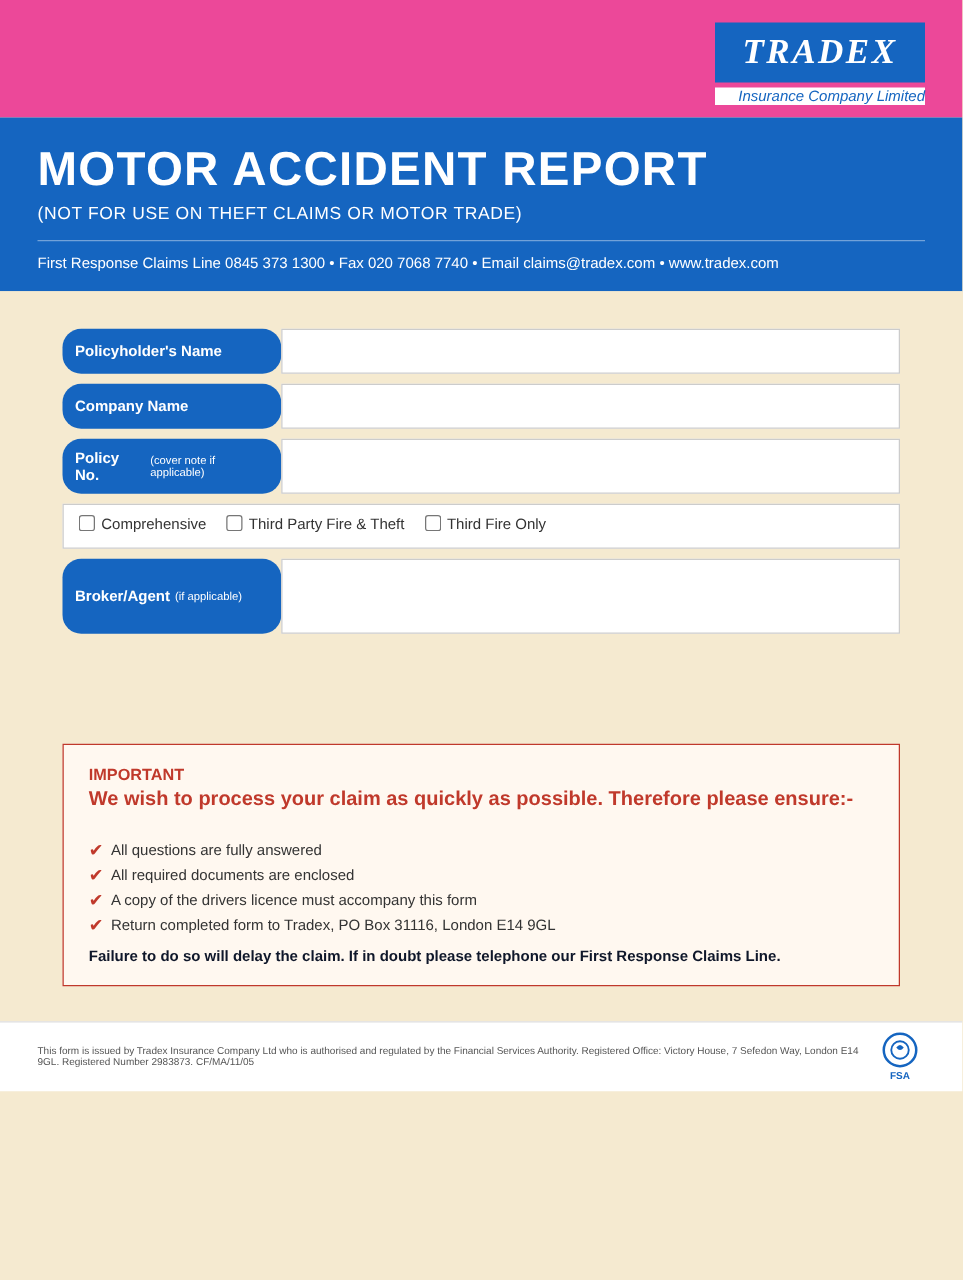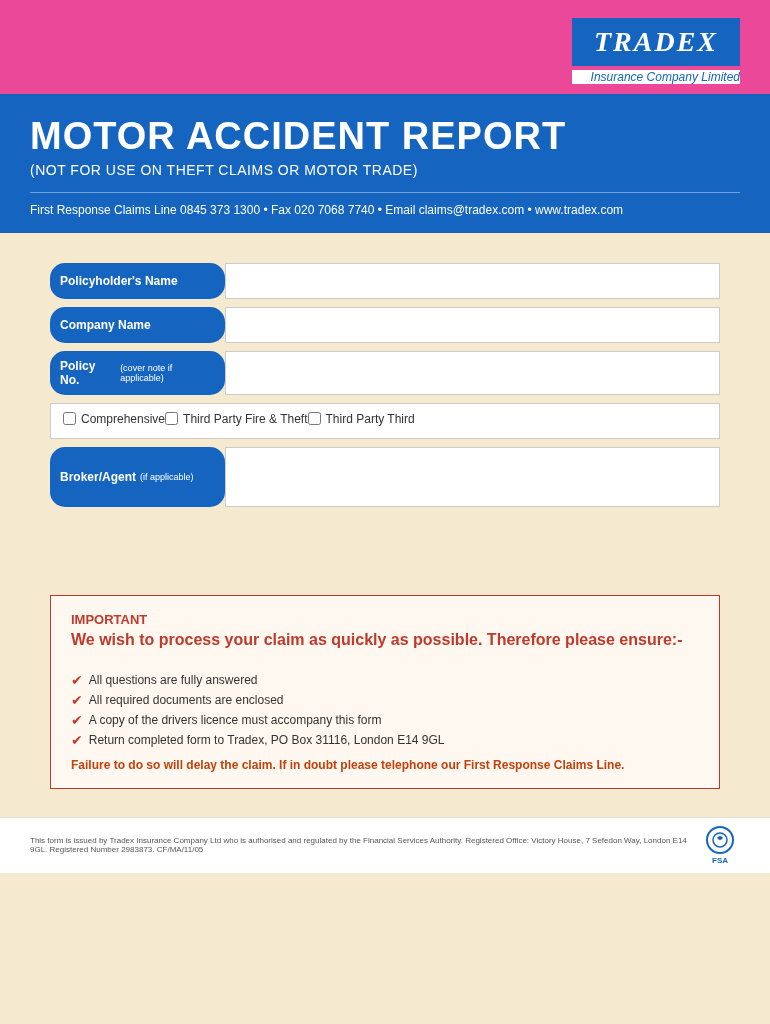--- a/index.html
+++ b/index.html
@@ -128,20 +128,21 @@
       font-size: 12px;
       background: transparent;
       min-height: 34px;
     }
 
     
     .cover-options {
       display: flex;
       align-items: center;
       padding: 8px 12px;
+      gap: 16px;
     }
 
     .cover-option {
       display: flex;
       align-items: center;
       gap: 5px;
       font-size: 12px;
       color: #333;
     }
 
@@ -194,21 +195,21 @@
       gap: 6px;
     }
 
     .check-icon {
       color: #c0392b;
       font-size: 14px;
       margin-top: -1px;
     }
 
     .important-warning {
-      color: #c2410c;
+      color: #0f172a;
       font-size: 12px;
       font-weight: bold;
       margin-top: 8px;
     }
 
     
     .footer {
       background: #fff;
       border-top: 1px solid #ddd;
       padding: 8px 30px;
@@ -311,21 +312,21 @@
         <label class="cover-option">
           <input type="checkbox" style="">
           <span>Comprehensive</span>
         </label>
         <label class="cover-option">
           <input type="checkbox" style="">
           <span>Third Party Fire &amp; Theft</span>
         </label>
         <label class="cover-option">
           <input type="checkbox" style="">
-          <span>Third Party Third</span>
+          <span>Third Fire Only</span>
         </label>
       </div>
     </div>
   </div>
 
   <div class="form-row">
     <div class="form-label">
         <span>Broker/Agent</span>
         <span class="small-note">(if applicable)</span>
       </div>

